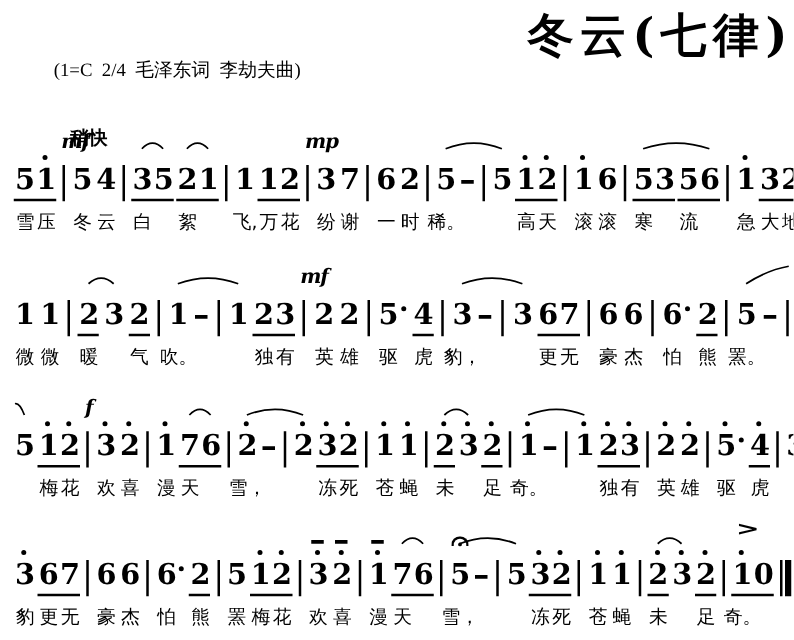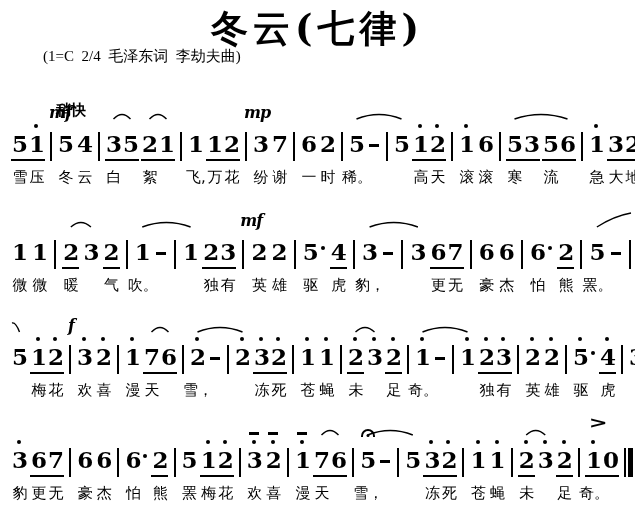--- a/index.html
+++ b/index.html
@@ -1,18 +1,18 @@
 <!DOCTYPE html>
 <html><head>
 <meta charset="utf-8">
 <style>
   html,body{margin:0;padding:0;background:#fff;}
   #page{position:relative;width:635px;height:512px;background:#ffffff;overflow:hidden;
         font-family:"DejaVu Serif","Liberation Serif",serif;color:#000;}
-  #title{position:absolute;top:4px;left:0;width:100%;text-align:center;
+  #title{position:absolute;top:4px;left:0;width:100%;text-align:right;
          font-size:37px;font-weight:bold;letter-spacing:5px;white-space:nowrap;}
   #credits{position:absolute;top:47px;left:0;width:100%;text-align:left;
            font-size:15px;font-family:Liberation Serif, serif;white-space:pre;padding-left:43px;}
   .line{position:absolute;left:10px;width:625px;height:100px;overflow:hidden;}
   .row{display:flex;justify-content:space-between;align-items:flex-end;height:64px;width:100%;}
   .grp{display:inline-flex;flex:none;padding-bottom:2px;border-bottom:2px solid transparent;margin:0 1px;position:relative;}
   .grp.ul{border-bottom-color:#000;}
   .grp.clip{width:10px;overflow:hidden;}
   .nt{position:relative;display:inline-block;margin:0 1px;white-space:nowrap;}
   .digit{display:inline-block;width:15px;text-align:center;

